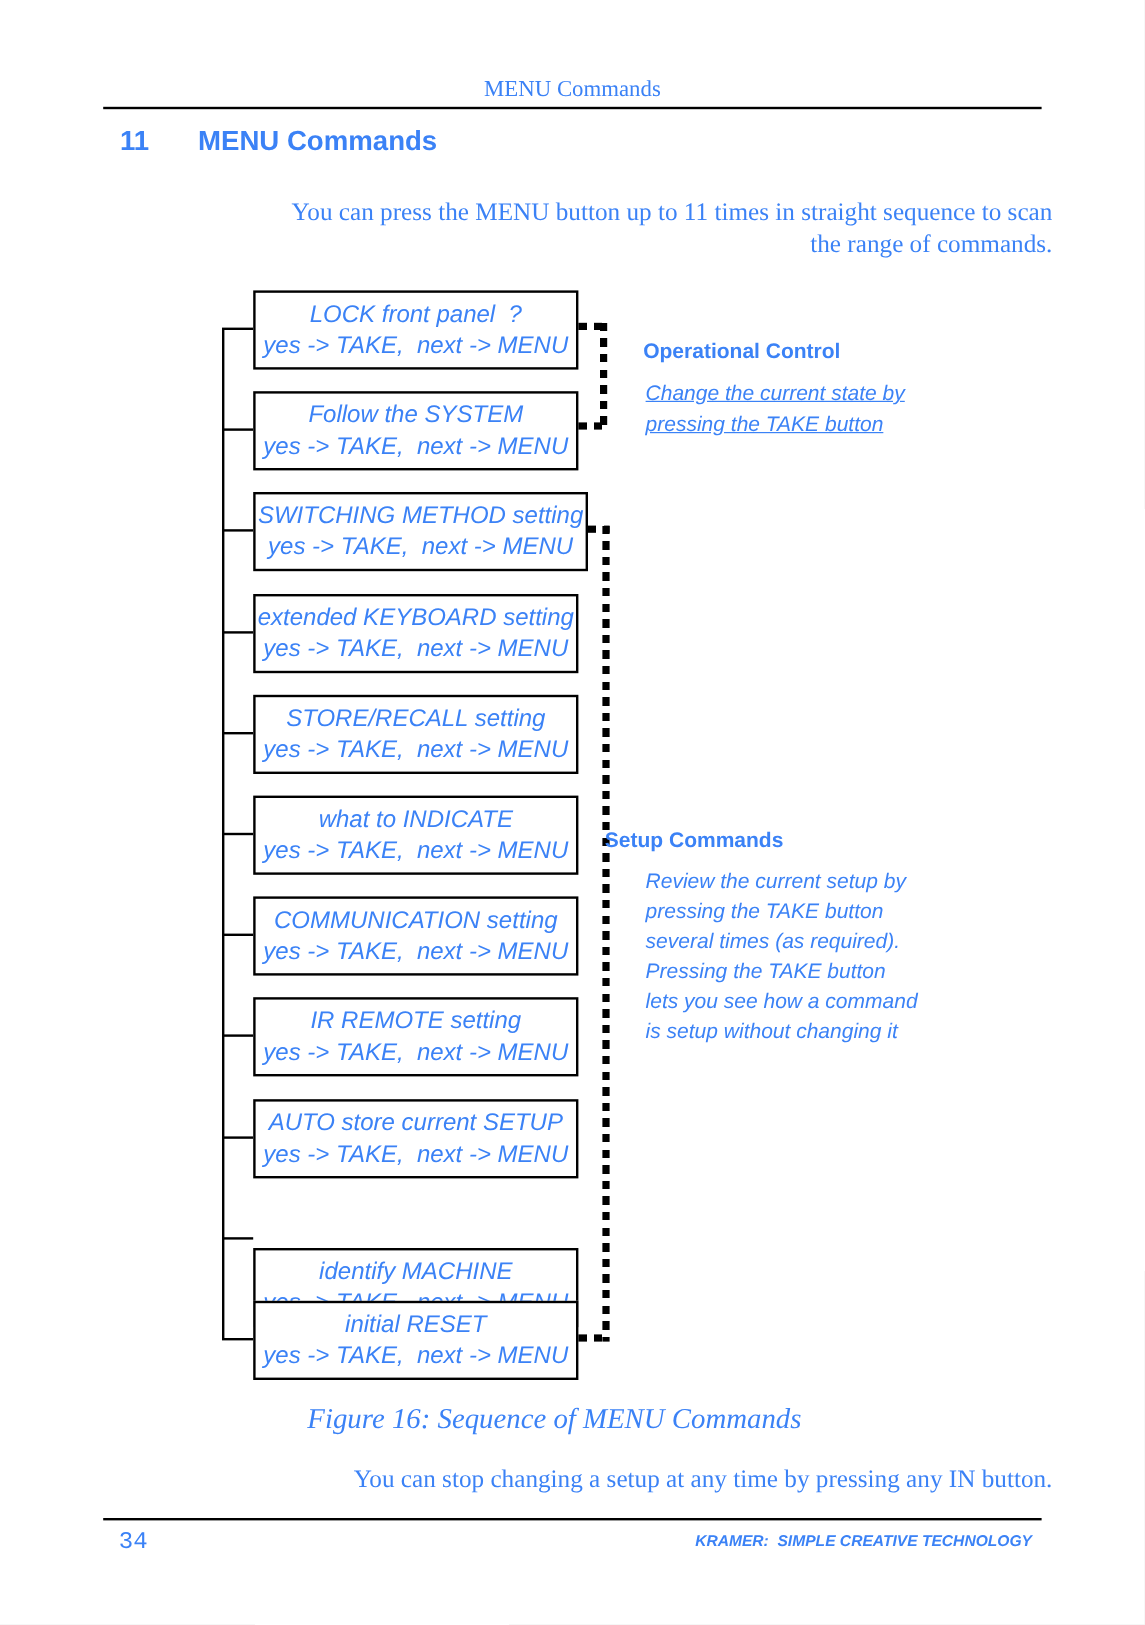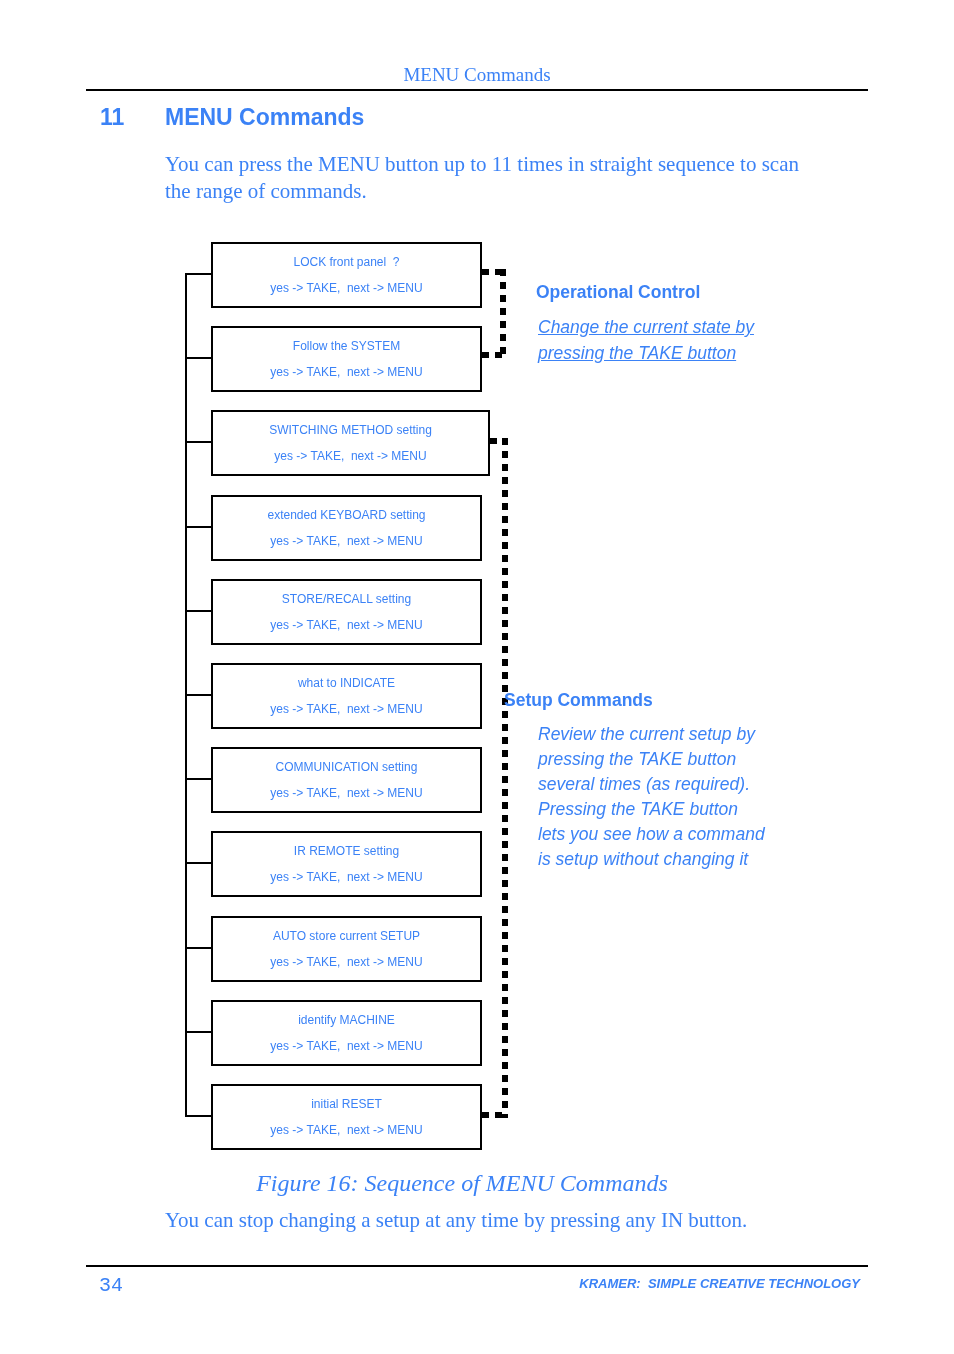--- a/index.html
+++ b/index.html
@@ -14,34 +14,35 @@
     font-family:"Liberation Serif", serif; font-size:19px;
   }
   .rule { position:absolute; height:2px; background:#000; }
   .header-rule { top:89px; left:86px; width:782px; }
   .footer-rule { top:1265px; left:86px; width:782px; }
 
   .sec-num   { position:absolute; left:100px; top:104px; font-size:23px; font-weight:bold; }
   .sec-title { position:absolute; left:165px; top:104px; font-size:23px; font-weight:bold; }
 
   .body-text {
-    position:absolute; margin:0;
+    position:absolute; margin:12px;
     font-family:"Liberation Serif", serif; font-size:21px; line-height:27px;
     white-space:pre-line;
+    text-align:right;
   }
   .intro { left:165px; top:151px; width:700px; }
   .outro { left:165px; top:1207px; width:700px; }
 
   
   .mbox {
     position:absolute; left:211px; width:271px; height:66px;
     border:2px solid #000; box-sizing:border-box; background:#fff;
     text-align:center; padding-top:5px;
   }
-  .mbox-line { font-size:12px; line-height:26px; white-space:pre-wrap; }
+  .mbox-line { font-size:20px; line-height:26px; white-space:pre-wrap;font-style:italic; }
 
   
   .vline { position:absolute; left:185px; top:274px; width:2px; height:842px; background:#000; }
   .stub  { position:absolute; left:185px; width:26px; height:2px; background:#000; }
 
   
   .dash-h { position:absolute; height:6px;
             background:repeating-linear-gradient(to right,#000 0 7px,transparent 7px 13px); }
   .dash-v { position:absolute; width:6px;
             background:repeating-linear-gradient(to bottom,#000 0 7px,transparent 7px 13px); }
@@ -124,21 +125,21 @@
       <div class="mbox-line">yes -&gt; TAKE,  next -&gt; MENU</div>
     </div>
     <div class="mbox" style="top:831px">
       <div class="mbox-line">IR REMOTE setting</div>
       <div class="mbox-line">yes -&gt; TAKE,  next -&gt; MENU</div>
     </div>
     <div class="mbox" style="top:916px">
       <div class="mbox-line">AUTO store current SETUP</div>
       <div class="mbox-line">yes -&gt; TAKE,  next -&gt; MENU</div>
     </div>
-    <div class="mbox" style="top:1000px">
+    <div class="mbox" style="top:1040px">
       <div class="mbox-line">identify MACHINE</div>
       <div class="mbox-line">yes -&gt; TAKE,  next -&gt; MENU</div>
     </div>
     <div class="mbox" style="top:1084px">
       <div class="mbox-line">initial RESET</div>
       <div class="mbox-line">yes -&gt; TAKE,  next -&gt; MENU</div>
     </div>
 
     <div class="dash-h" style="left:482px; top:269px; width:25px"></div>
     <div class="dash-v" style="left:500px; top:269px; height:89px"></div>

